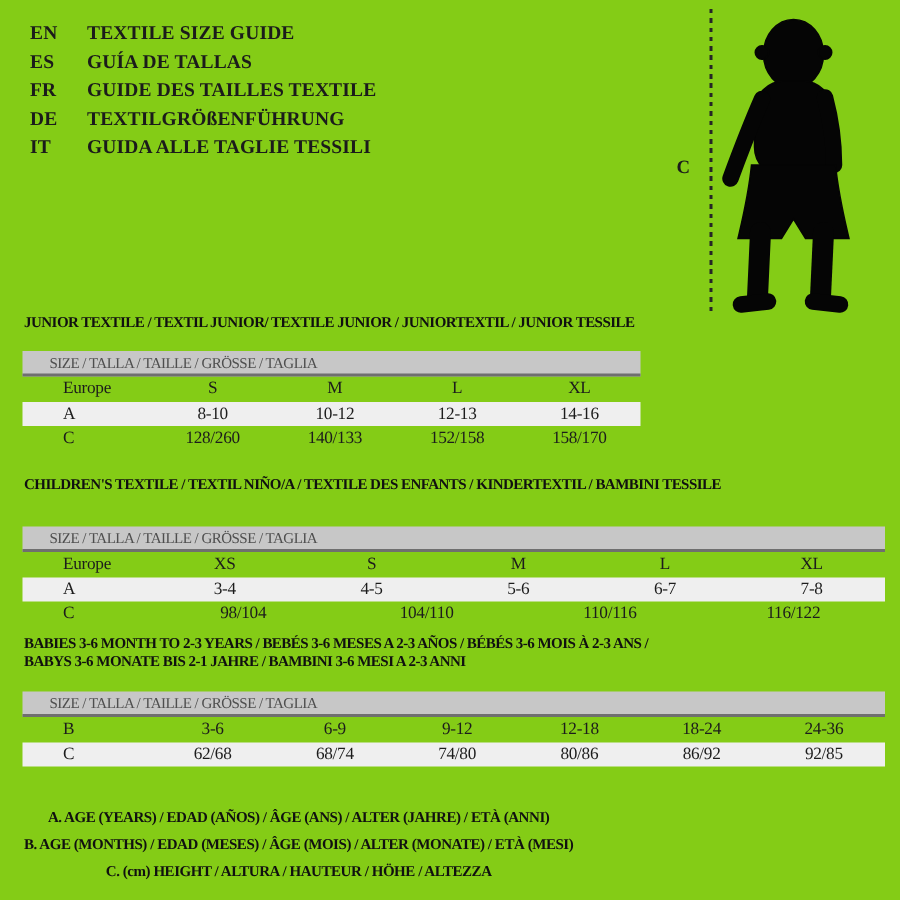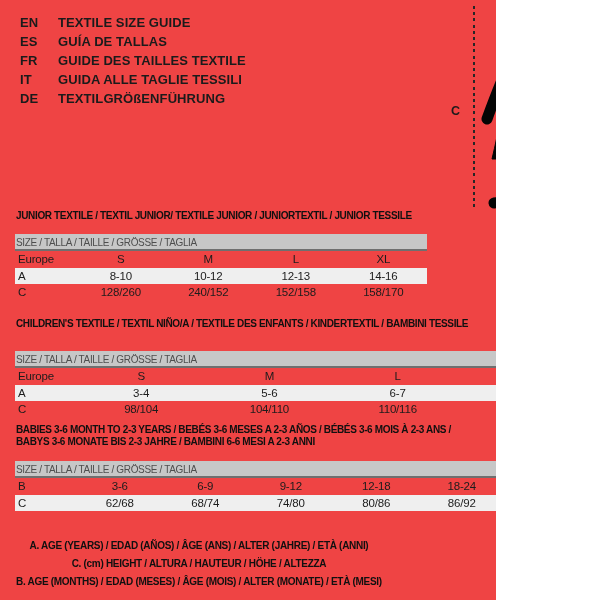--- a/index.html
+++ b/index.html
@@ -1,17 +1,17 @@
 <!DOCTYPE html>
 <html style="--bar-bg: #c7c7c7; --bar-fg: #4e4e4e; --bar-border: #6f6f6f; --row-alt: #efefef;"><head>
 <meta charset="utf-8">
 <style>
   html,body{margin:0;padding:0;background:#fff;}
   body{font-family:"Liberation Sans", sans-serif; color:#1b1b1b;}
-  .page{position:relative;width:496px;height:600px;background:#ef4444;overflow:hidden;}
+  .page{position:relative;width:600px;height:600px;background:#84cc16;overflow:hidden;font-family:Liberation Serif, serif;}
 
   
   .lang-block{position:absolute;top:12px;left:20px;}
   .lang-row{height:19px;line-height:19px;white-space:nowrap;}
   .lang-code{display:inline-block;width:38px;font-size:13px;font-weight:bold;letter-spacing:0.1px;}
   .lang-label{font-size:13px;font-weight:bold;letter-spacing:0.1px;}
 
   
   .figure{position:absolute;top:0;left:440px;width:160px;height:230px;}
   .dotted-line{position:absolute;top:6px;left:33px;width:2px;height:203px;
@@ -20,42 +20,42 @@
   .figure svg{position:absolute;top:0;left:0;}
 
   
   .section{position:absolute;left:15px;width:575px;}
   .sec-title{font-size:10px;font-weight:bold;letter-spacing:-0.35px;line-height:12px;color:#101010;padding-left:1px;white-space:nowrap;}
   .tbl{margin-top:12px;}
   .s0{top:210px;} .s0 .tbl{width:412px;margin-top:12px;}
   .s1{top:318px;} .s1 .tbl{width:575px;margin-top:21px;}
   .s2{top:424px;} .s2 .tbl{width:575px;margin-top:13px;}
   .bar{height:17px;line-height:17px;background:var(--bar-bg,#c7c7c7);color:var(--bar-fg,#4e4e4e);
-    font-size:10px;letter-spacing:-0.35px;padding-left:1px;border-bottom:2px solid var(--bar-border,#6f6f6f);
+    font-size:10px;letter-spacing:-0.35px;padding-left:18px;border-bottom:2px solid var(--bar-border,#6f6f6f);
     white-space:nowrap;box-sizing:border-box;}
   .row{display:flex;height:16.5px;line-height:16.5px;font-size:11.5px;letter-spacing:-0.2px;color:#1c1c1c;}
   .row.alt{background:var(--row-alt,#efefef);}
-  .lbl{width:62px;padding-left:3px;box-sizing:border-box;}
+  .lbl{width:62px;padding-left:3px;box-sizing:border-box;margin-left:24px;}
   .cell{flex:1 1 0;text-align:center;}
 
   
   .footnotes{position:absolute;top:537px;left:16px;}
   .footnote{font-size:10px;font-weight:bold;letter-spacing:-0.3px;line-height:18px;color:#101010;white-space:nowrap;text-align:center;}
 </style>
 </head>
 <body>
 
 <div class="page">
 
   <div class="lang-block">
       <div class="lang-row"><span class="lang-code">EN</span><span class="lang-label">TEXTILE SIZE GUIDE</span></div>
       <div class="lang-row"><span class="lang-code">ES</span><span class="lang-label">GUÍA DE TALLAS</span></div>
       <div class="lang-row"><span class="lang-code">FR</span><span class="lang-label">GUIDE DES TAILLES TEXTILE</span></div>
+      <div class="lang-row"><span class="lang-code">DE</span><span class="lang-label">TEXTILGRÖßENFÜHRUNG</span></div>
       <div class="lang-row"><span class="lang-code">IT</span><span class="lang-label">GUIDA ALLE TAGLIE TESSILI</span></div>
-      <div class="lang-row"><span class="lang-code">DE</span><span class="lang-label">TEXTILGRÖßENFÜHRUNG</span></div>
     </div>
 
   <div class="figure">
     <svg width="160" height="230" viewBox="0 0 160 230">
       <g fill="#050505" stroke="#050505">
         <ellipse cx="89" cy="36" rx="20" ry="23" stroke-width="1"></ellipse>
         <circle cx="68" cy="35" r="4.5"></circle>
         <circle cx="110" cy="35" r="4.5"></circle>
         <rect x="63" y="54" width="52" height="64" rx="20"></rect>
         <path d="M68,66 C61,82 54,100 47,119" fill="none" stroke-width="11" stroke-linecap="round"></path>
@@ -86,56 +86,58 @@
           <div class="row alt">
             <span class="lbl">A</span>
             <span class="cell">8-10</span>
             <span class="cell">10-12</span>
             <span class="cell">12-13</span>
             <span class="cell">14-16</span>
           </div>
           <div class="row">
             <span class="lbl">C</span>
             <span class="cell">128/260</span>
-            <span class="cell">240/152</span>
+            <span class="cell">140/133</span>
             <span class="cell">152/158</span>
             <span class="cell">158/170</span>
           </div>
         </div>
       </div>
       <div class="section s1">
         <div class="sec-title">CHILDREN'S TEXTILE / TEXTIL NIÑO/A / TEXTILE DES ENFANTS / KINDERTEXTIL / BAMBINI TESSILE</div>
         <div class="tbl">
           <div class="bar">SIZE / TALLA / TAILLE / GRÖSSE / TAGLIA</div>
           <div class="row">
             <span class="lbl">Europe</span>
+            <span class="cell">XS</span>
             <span class="cell">S</span>
             <span class="cell">M</span>
             <span class="cell">L</span>
             <span class="cell">XL</span>
           </div>
           <div class="row alt">
             <span class="lbl">A</span>
             <span class="cell">3-4</span>
+            <span class="cell">4-5</span>
             <span class="cell">5-6</span>
             <span class="cell">6-7</span>
             <span class="cell">7-8</span>
           </div>
           <div class="row">
             <span class="lbl">C</span>
             <span class="cell">98/104</span>
             <span class="cell">104/110</span>
             <span class="cell">110/116</span>
             <span class="cell">116/122</span>
           </div>
         </div>
       </div>
       <div class="section s2">
         <div class="sec-title">BABIES 3-6 MONTH TO 2-3 YEARS / BEBÉS 3-6 MESES A 2-3 AÑOS / BÉBÉS 3-6 MOIS À 2-3 ANS /</div>
-        <div class="sec-title">BABYS 3-6 MONATE BIS 2-3 JAHRE / BAMBINI 6-6 MESI A 2-3 ANNI</div>
+        <div class="sec-title">BABYS 3-6 MONATE BIS 2-1 JAHRE / BAMBINI 3-6 MESI A 2-3 ANNI</div>
         <div class="tbl">
           <div class="bar">SIZE / TALLA / TAILLE / GRÖSSE / TAGLIA</div>
           <div class="row">
             <span class="lbl">B</span>
             <span class="cell">3-6</span>
             <span class="cell">6-9</span>
             <span class="cell">9-12</span>
             <span class="cell">12-18</span>
             <span class="cell">18-24</span>
             <span class="cell">24-36</span>
@@ -148,17 +150,17 @@
             <span class="cell">80/86</span>
             <span class="cell">86/92</span>
             <span class="cell">92/85</span>
           </div>
         </div>
       </div>
     </div>
 
   <div class="footnotes">
       <div class="footnote">A. AGE (YEARS) / EDAD (AÑOS) / ÂGE (ANS) / ALTER (JAHRE) / ETÀ (ANNI)</div>
+      <div class="footnote">B. AGE (MONTHS) / EDAD (MESES) / ÂGE (MOIS) / ALTER (MONATE) / ETÀ (MESI)</div>
       <div class="footnote">C. (cm) HEIGHT / ALTURA / HAUTEUR / HÖHE / ALTEZZA</div>
-      <div class="footnote">B. AGE (MONTHS) / EDAD (MESES) / ÂGE (MOIS) / ALTER (MONATE) / ETÀ (MESI)</div>
     </div>
 
 </div>
 
 </body></html>

